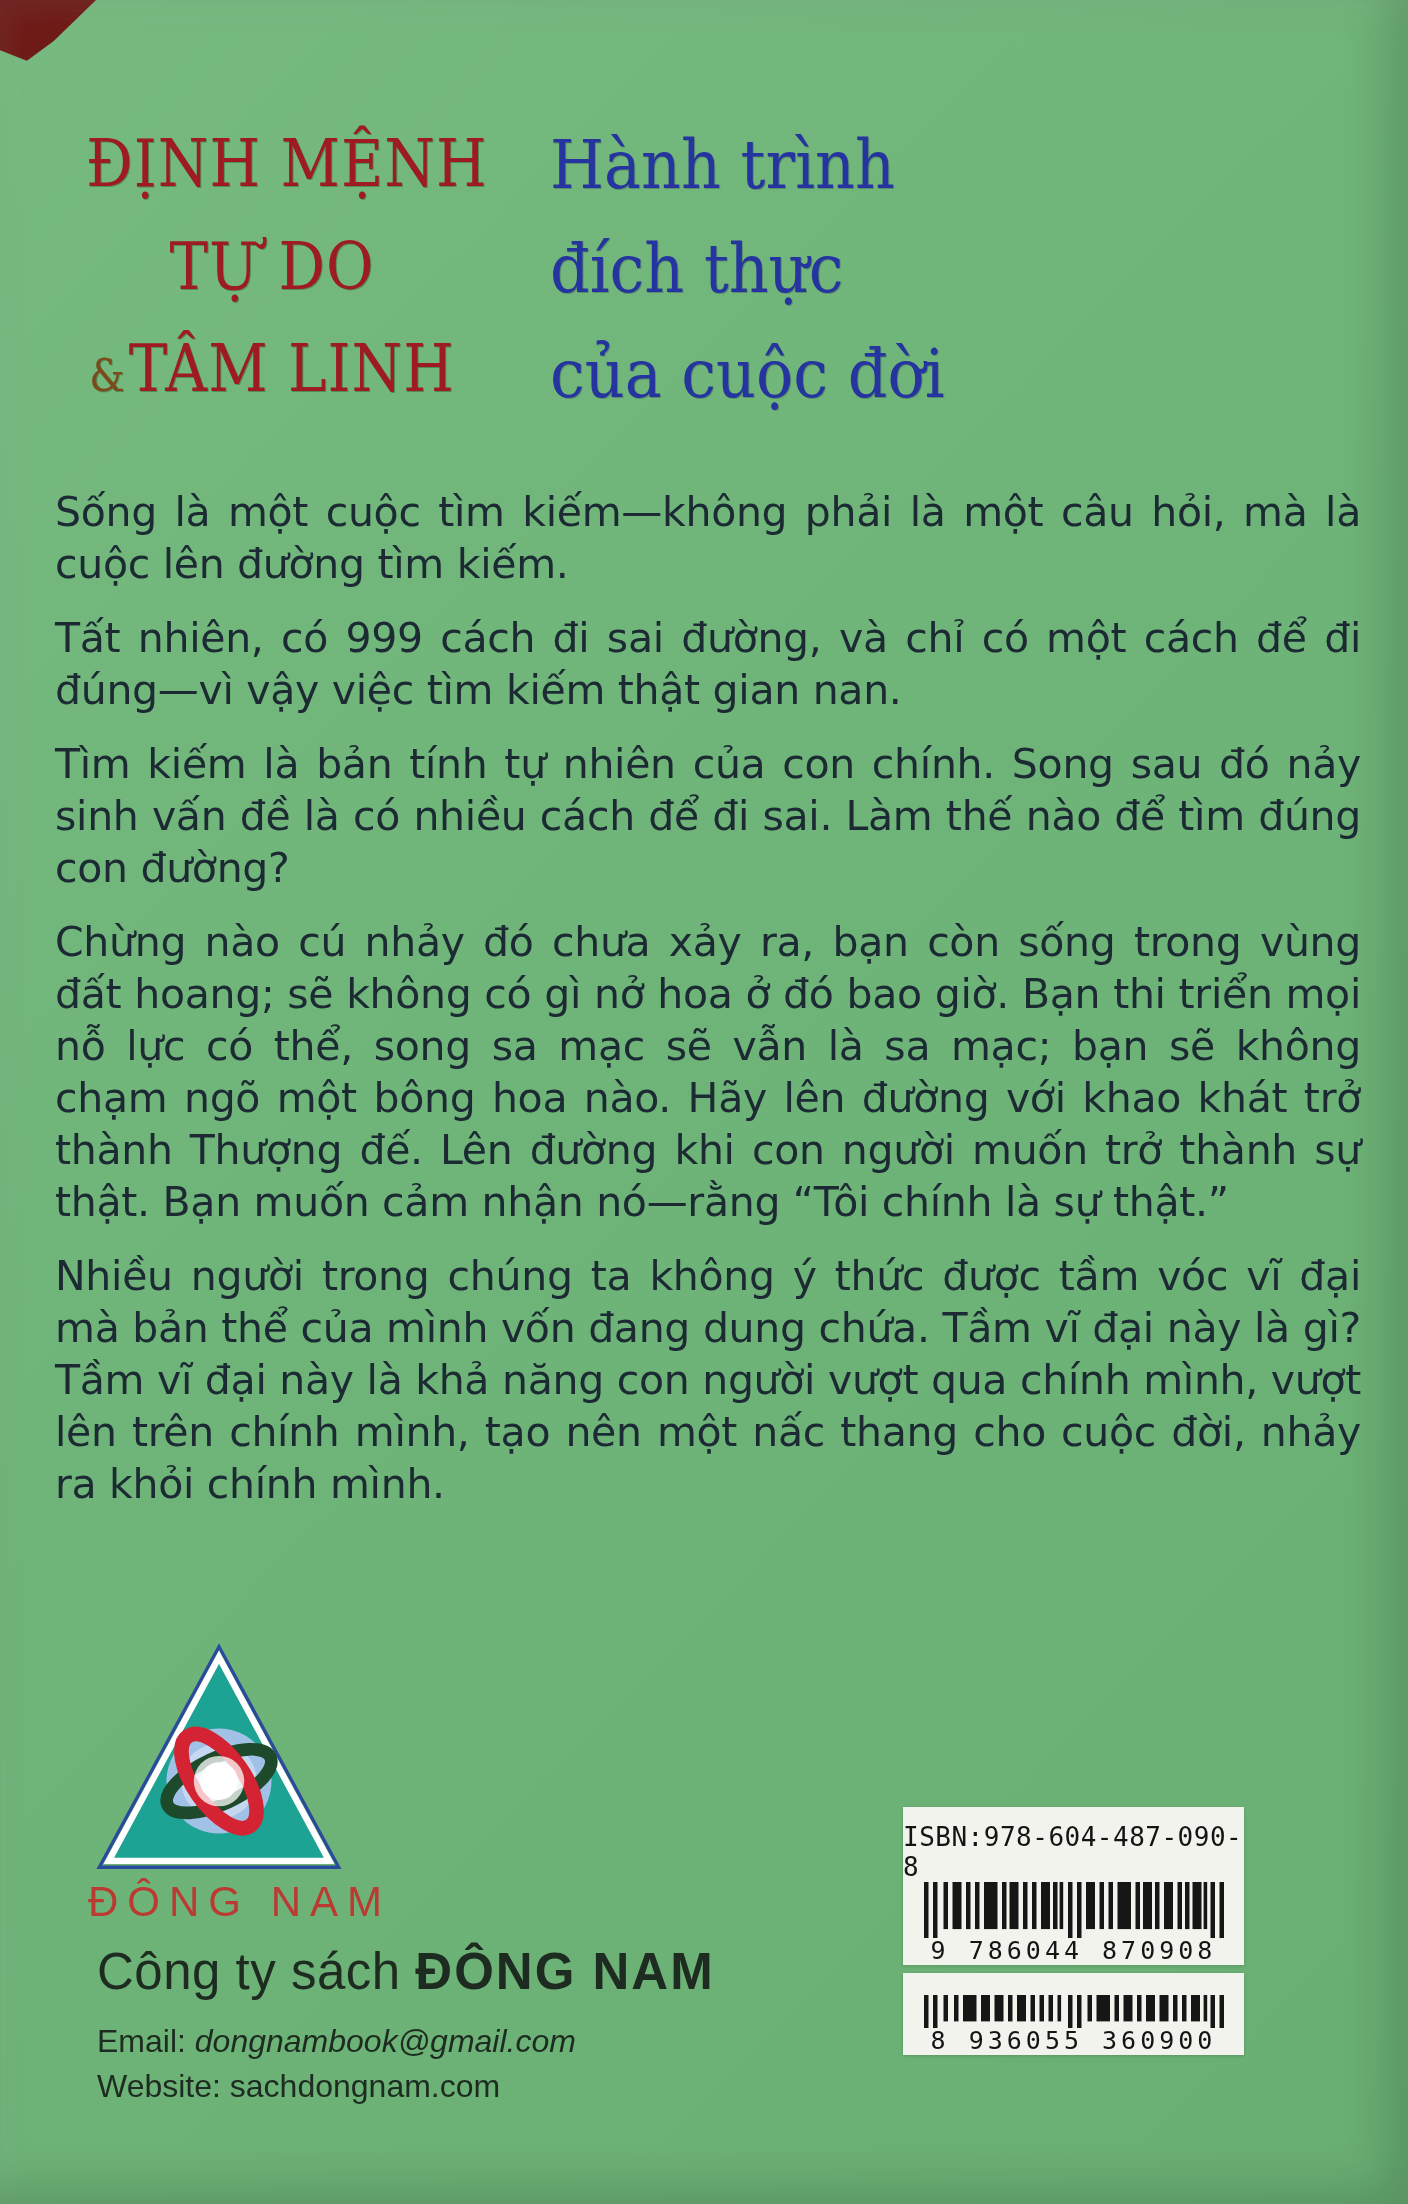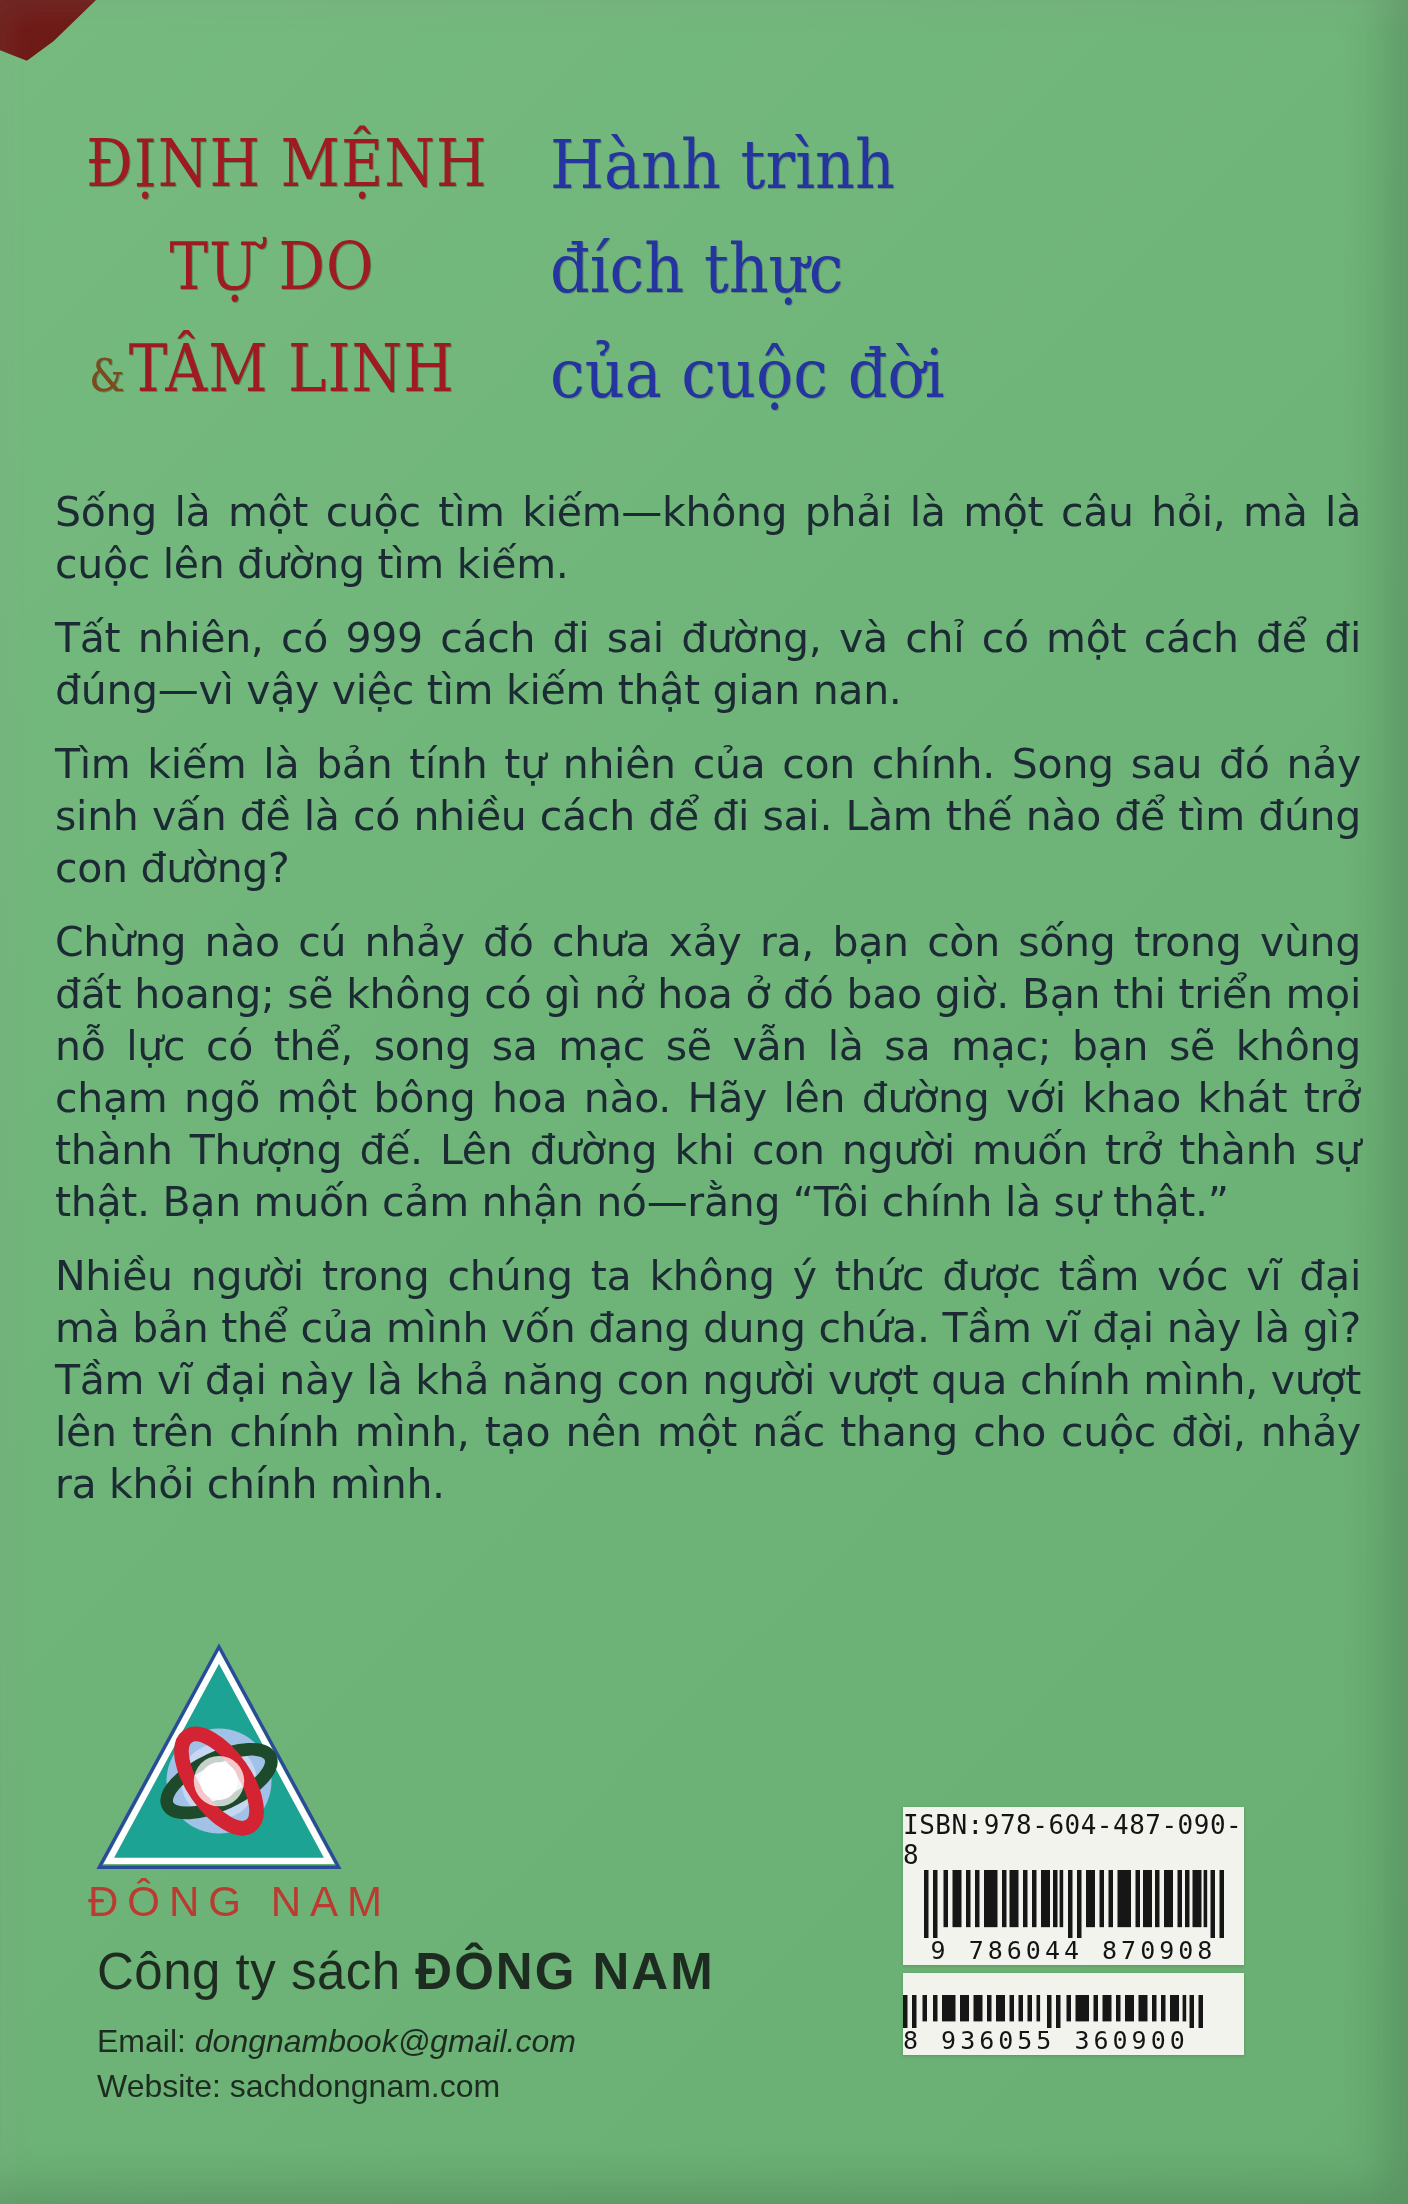--- a/index.html
+++ b/index.html
@@ -52,32 +52,32 @@
   .company-block{position:absolute;left:97px;top:1942px;color:#1d2b20;font-family:"Liberation Sans",sans-serif;}
   .company-line{font-size:51px;letter-spacing:.5px;}
   .company-line b{font-weight:bold;letter-spacing:2px;}
   .email-line{margin-top:22px;font-size:32px;}
   .email-line i{font-style:italic;}
   .website-line{margin-top:8px;font-size:32px;}
   
   .isbn-label{
     position:absolute;left:903px;top:1807px;width:341px;height:158px;
     background:#f3f3ee;box-shadow:0 1px 3px rgba(0,0,0,.15);
-    display:flex;flex-direction:column;align-items:center;padding-top:3px;box-sizing:border-box;
+    display:flex;flex-direction:column;align-items:center;padding-top:15px;box-sizing:border-box;
   }
   .isbn-text{font-family:"DejaVu Sans Mono","Liberation Mono",monospace;font-size:26px;color:#141414;letter-spacing:0.5px;}
   .isbn-label svg,.label2 svg{display:block;}
   .digits{
     font-family:"DejaVu Sans Mono","Liberation Mono",monospace;
     font-size:25px;color:#141414;letter-spacing:4px;margin-top:-2px;white-space:nowrap;
   }
   .label2{
     position:absolute;left:903px;top:1973px;width:341px;height:82px;
     background:#f3f3ee;box-shadow:0 1px 3px rgba(0,0,0,.15);
-    display:flex;flex-direction:column;align-items:flex-start;padding-top:22px;box-sizing:border-box;
+    display:flex;flex-direction:column;align-items:center;padding-top:22px;box-sizing:border-box;
   }
   .price{
     position:absolute;left:903px;top:2070px;width:341px;text-align:center;
     color:#19592b;font-size:34px;font-weight:bold;font-family:"Liberation Sans",sans-serif;
   }
   .bar{fill:#161616;}
 </style>
 </head>
 <body>
 

